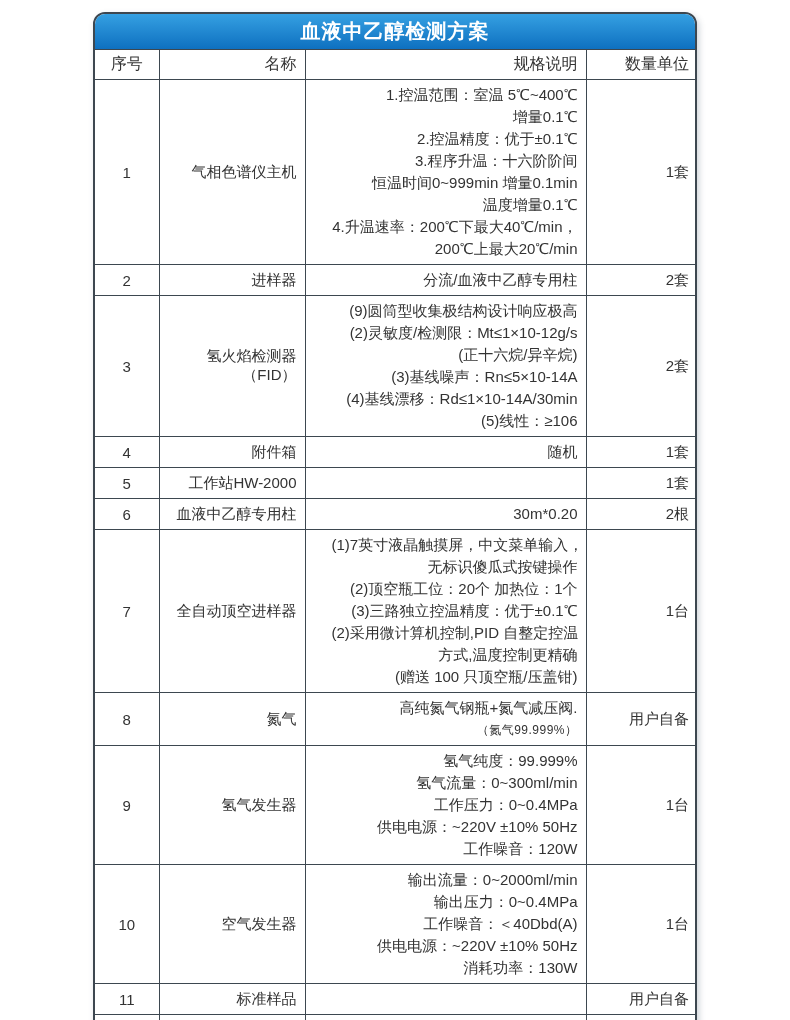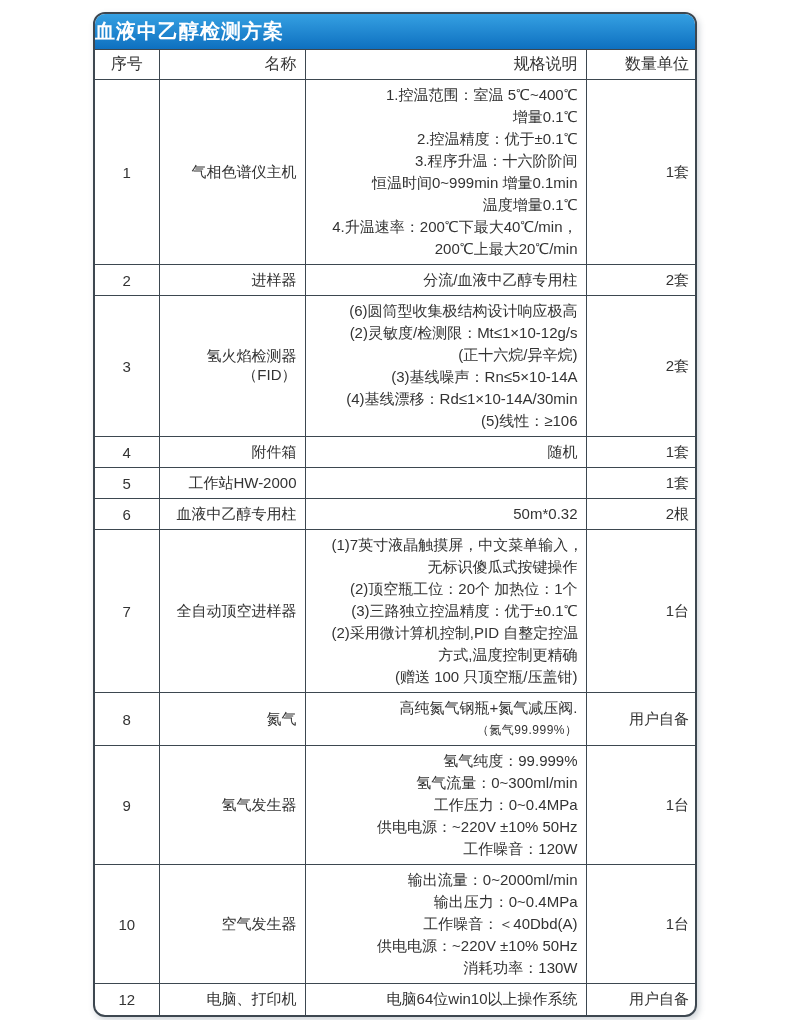--- a/index.html
+++ b/index.html
@@ -25,21 +25,21 @@
     overflow:hidden;
     box-shadow:2px 3px 6px rgba(60,80,100,0.25);
     background:#ffffff;
   }
   .title-bar{
     height:36px;
     background:linear-gradient(to bottom, var(--header-top), var(--header-bottom));
     border-bottom:1px solid var(--border);
     display:flex;
     align-items:center;
-    justify-content:flex-start;
+    justify-content:center;
   }
   .title-bar span{
     color:#ffffff;
     font-size:20px;
     font-weight:bold;
     letter-spacing:1px;
   }
   table{
     width:100%;
     border-collapse:collapse;
@@ -121,21 +121,21 @@
           <td class="name-cell">进样器</td>
           <td class="spec-cell">
             <div class="spec-line">分流/血液中乙醇专用柱</div>
           </td>
           <td class="qty-cell">2套</td>
         </tr>
         <tr>
           <td class="no-cell">3</td>
           <td class="name-cell">氢火焰检测器（FID）</td>
           <td class="spec-cell">
-            <div class="spec-line">(6)圆筒型收集极结构设计响应极高</div>
+            <div class="spec-line">(9)圆筒型收集极结构设计响应极高</div>
             <div class="spec-line">(2)灵敏度/检测限：Mt≤1×10-12g/s</div>
             <div class="spec-line">(正十六烷/异辛烷)</div>
             <div class="spec-line">(3)基线噪声：Rn≤5×10-14A</div>
             <div class="spec-line">(4)基线漂移：Rd≤1×10-14A/30min</div>
             <div class="spec-line">(5)线性：≥106</div>
           </td>
           <td class="qty-cell">2套</td>
         </tr>
         <tr>
           <td class="no-cell single">4</td>
@@ -148,21 +148,21 @@
         <tr>
           <td class="no-cell single">5</td>
           <td class="name-cell">工作站HW-2000</td>
           <td class="spec-cell"></td>
           <td class="qty-cell">1套</td>
         </tr>
         <tr>
           <td class="no-cell single">6</td>
           <td class="name-cell">血液中乙醇专用柱</td>
           <td class="spec-cell">
-            <div class="spec-line">50m*0.32</div>
+            <div class="spec-line">30m*0.20</div>
           </td>
           <td class="qty-cell">2根</td>
         </tr>
         <tr>
           <td class="no-cell">7</td>
           <td class="name-cell">全自动顶空进样器</td>
           <td class="spec-cell">
             <div class="spec-line">(1)7英寸液晶触摸屏，中文菜单输入，</div>
             <div class="spec-line">无标识傻瓜式按键操作</div>
             <div class="spec-line">(2)顶空瓶工位：20个 加热位：1个</div>
@@ -200,20 +200,26 @@
           <td class="spec-cell">
             <div class="spec-line">输出流量：0~2000ml/min</div>
             <div class="spec-line">输出压力：0~0.4MPa</div>
             <div class="spec-line">工作噪音：＜40Dbd(A)</div>
             <div class="spec-line">供电电源：~220V ±10% 50Hz</div>
             <div class="spec-line">消耗功率：130W</div>
           </td>
           <td class="qty-cell">1台</td>
         </tr>
         <tr>
+          <td class="no-cell single">11</td>
+          <td class="name-cell">标准样品</td>
+          <td class="spec-cell"></td>
+          <td class="qty-cell">用户自备</td>
+        </tr>
+        <tr>
           <td class="no-cell single">12</td>
           <td class="name-cell">电脑、打印机</td>
           <td class="spec-cell">
             <div class="spec-line">电脑64位win10以上操作系统</div>
           </td>
           <td class="qty-cell">用户自备</td>
         </tr>
       </tbody>
   </table>
 </div>

